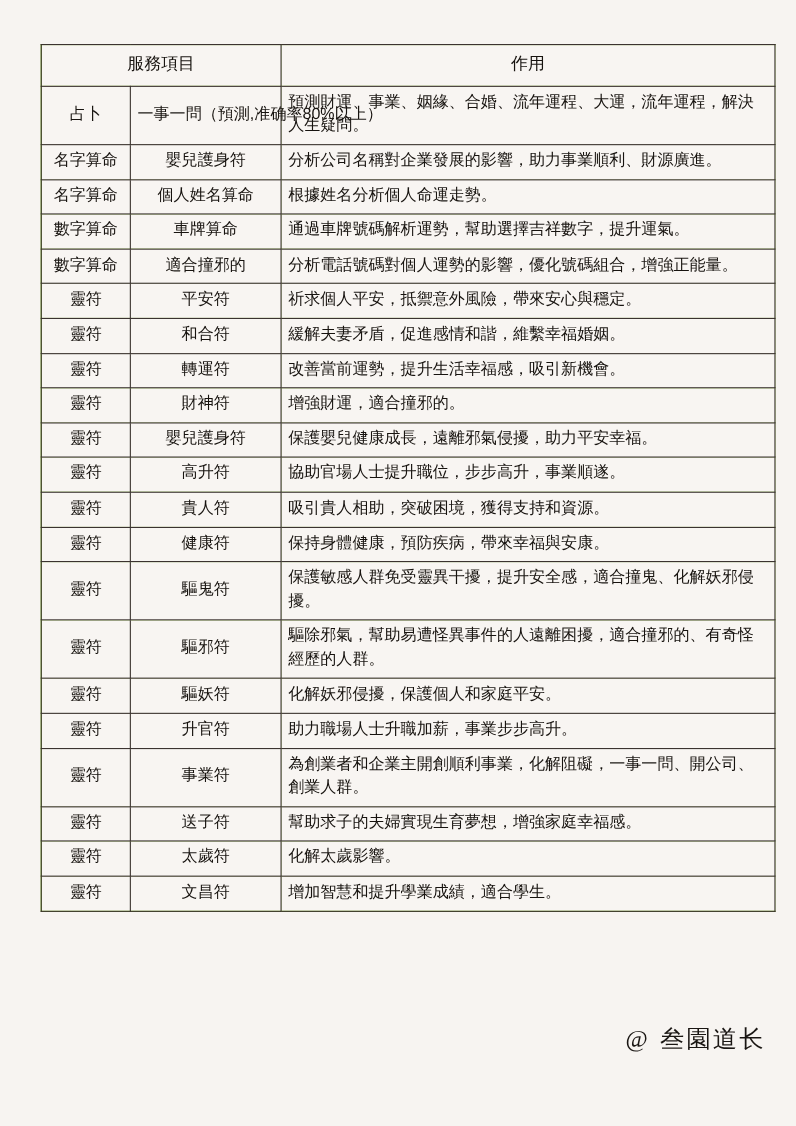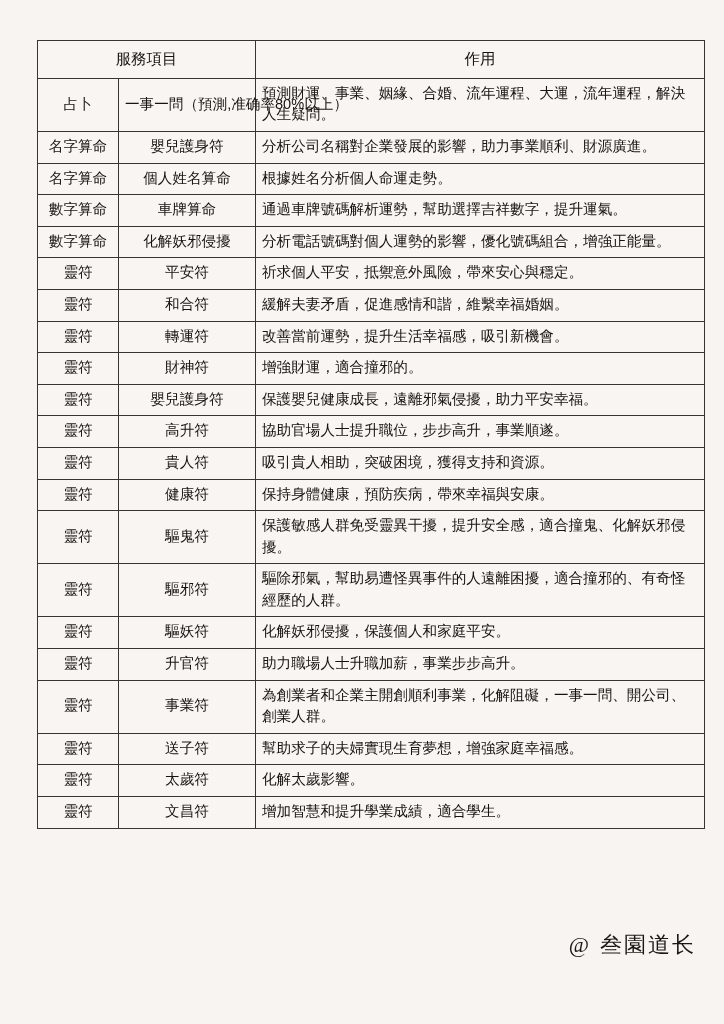--- a/index.html
+++ b/index.html
@@ -110,21 +110,21 @@
             <td class="item">個人姓名算命</td>
             <td class="desc">根據姓名分析個人命運走勢。</td>
           </tr>
           <tr>
             <td class="cat">數字算命</td>
             <td class="item">車牌算命</td>
             <td class="desc">通過車牌號碼解析運勢，幫助選擇吉祥數字，提升運氣。</td>
           </tr>
           <tr>
             <td class="cat">數字算命</td>
-            <td class="item">化解妖邪侵擾</td>
+            <td class="item">適合撞邪的</td>
             <td class="desc">分析電話號碼對個人運勢的影響，優化號碼組合，增強正能量。</td>
           </tr>
           <tr>
             <td class="cat">靈符</td>
             <td class="item">平安符</td>
             <td class="desc">祈求個人平安，抵禦意外風險，帶來安心與穩定。</td>
           </tr>
           <tr>
             <td class="cat">靈符</td>
             <td class="item">和合符</td>

